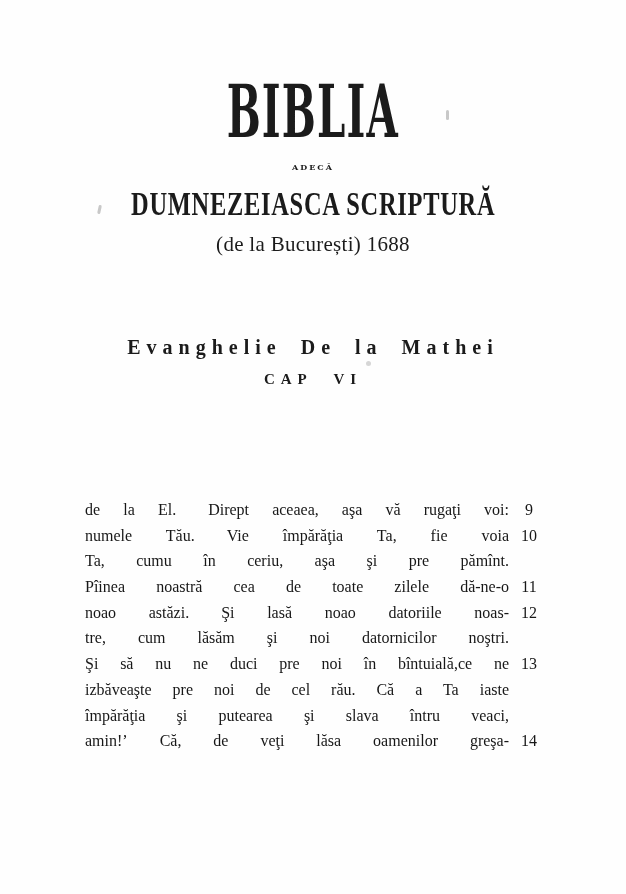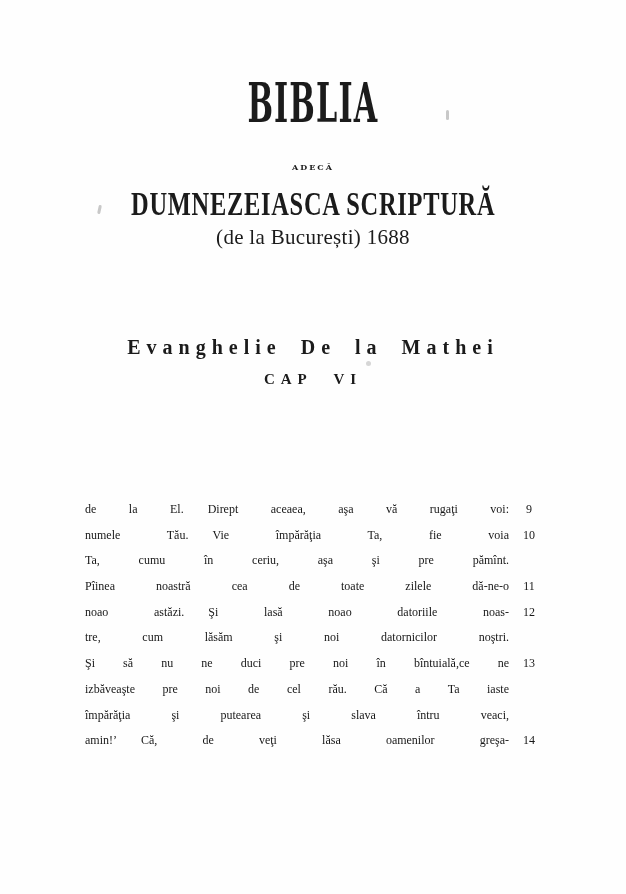--- a/index.html
+++ b/index.html
@@ -5,37 +5,37 @@
   * { margin:0; padding:0; box-sizing:border-box; }
   html,body { background:#ffffff; }
   .page {
     position:relative; width:626px; height:894px;
     background:#fefefe; color:#1b1b1b; overflow:hidden;
     font-family:"Liberation Serif", serif;
   }
   .center { position:absolute; left:0; right:0; text-align:center; }
   .squeeze { display:inline-block; transform-origin:center; }
 
-  #book-title { top:76px; font-family:"DejaVu Serif", serif; font-weight:bold; font-size:54px; line-height:1; }
+  #book-title { top:76px; font-family:"DejaVu Serif", serif; font-weight:bold; font-size:72px; line-height:1; }
   #book-title .squeeze { transform:scaleX(0.56); letter-spacing:2px; }
 
   #adeca { top:159px; font-family:"DejaVu Serif", serif; font-weight:bold; font-size:12px; font-variant:small-caps; letter-spacing:2px; }
 
   #subtitle { top:187px; font-family:Liberation Serif, serif; font-weight:bold; font-size:33px; line-height:1.05; }
   #subtitle .squeeze { transform:scaleX(0.74); letter-spacing:1px; }
 
-  #edition { top:225px; font-size:21px; letter-spacing:0.3px; }
+  #edition { top:232px; font-size:21px; letter-spacing:0.3px; }
 
   #section-heading { top:336px; font-weight:bold; font-size:20px; letter-spacing:6px; word-spacing:8px; }
   #chapter-heading { top:371px; font-weight:bold; font-size:15px; letter-spacing:6px; word-spacing:12px; }
   #prayer-title   { top:448px; font-weight:bold; font-size:23px; letter-spacing:1px; word-spacing:8px; }
 
   #scripture {
     position:absolute; top:497px; left:85px; width:462px;
-    font-size:12px; line-height:25.7px; color:#171717;
+    font-size:16px; line-height:25.7px; color:#171717;
   }
   .bodyline { display:flex; align-items:baseline; height:25.7px; overflow:hidden; }
   .linetext {
     display:block; width:424px;
     text-align:justify; text-align-last:justify;
   }
   .versenum { margin-left:auto; width:36px; text-align:center; }
 
   
   .artifact { position:absolute; background:#9a9a9a; border-radius:50%; opacity:0.55; }

